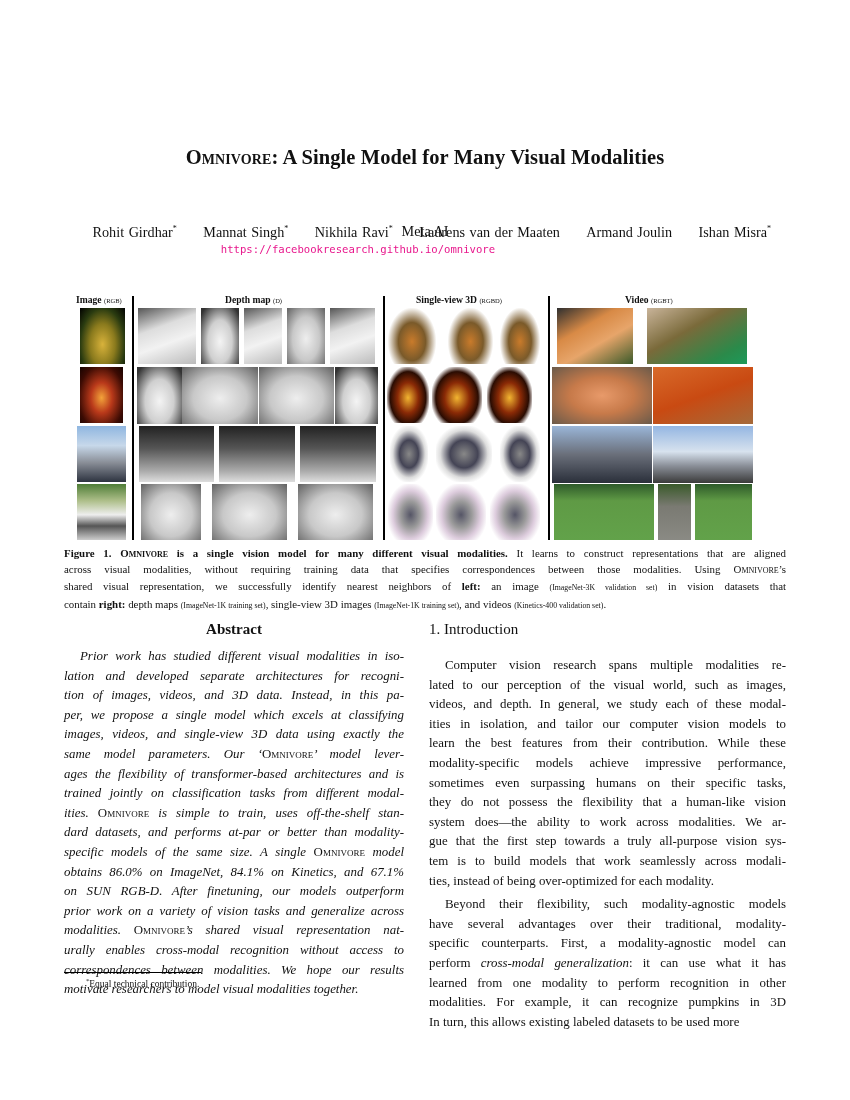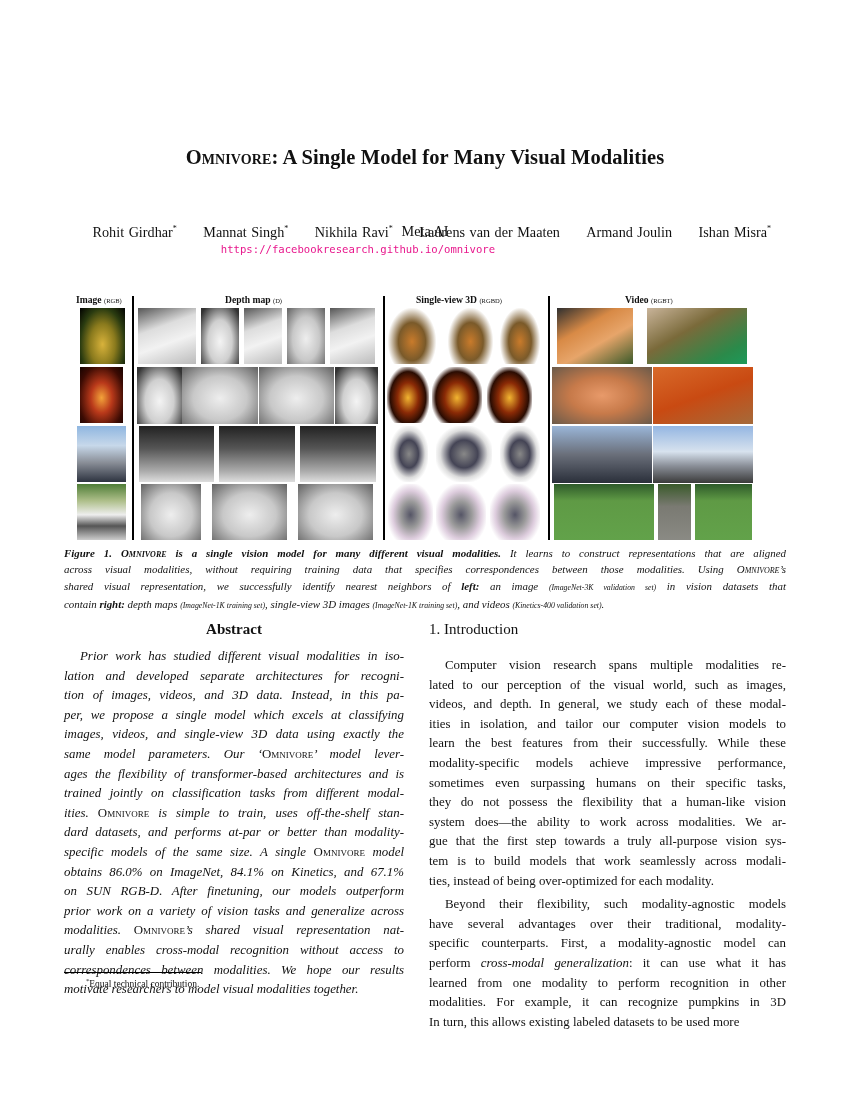--- a/index.html
+++ b/index.html
@@ -40,21 +40,21 @@
   .vpump2{background:linear-gradient(160deg,#d86a2a 0%,#c94a12 50%,#a56a3a 100%);}
   .vship{background:linear-gradient(180deg,#9ab6d8 0%,#6a6f7a 50%,#2a2f3a 100%);}
   .vship2{background:linear-gradient(180deg,#94b6e2 0%,#d7e2ee 45%,#8a8f98 70%,#3a3a3a 100%);}
   .vgolf{background:linear-gradient(180deg,#2e5a2a 0%,#5f9a45 30%,#62a24a 100%);}
   .vgolf2{background:linear-gradient(180deg,#3a5a2a 0%,#7a7a72 40%,#8a8a84 100%);}
 
   .caption { position:absolute; top:545px; left:64px; width:722px; font-size:10.9px;
              line-height:16.4px; text-align:justify; }
   .caption b { font-weight:bold; }
   .caption small { font-size:7.8px; }
-  .caption .line { display:block; text-align-last:justify; white-space:nowrap;font-style:italic; }
+  .caption .line { display:block; text-align-last:justify; white-space:nowrap; }
   .caption .line.last { text-align-last:left; }
 
   .col { position:absolute; font-size:12.9px; line-height:19.6px; text-align:justify; }
   .col p { margin:0; }
   .col .ln { display:block; text-align-last:justify; white-space:nowrap; }
   .col .ln.end { text-align-last:left; }
   .h-abs { position:absolute; top:621px; left:64px; width:340px; text-align:center;
            font-size:15px; font-weight:bold; }
   .h-intro { position:absolute; top:621px; left:429px; font-size:15px; font-weight:normal; }
   .abs { top:647px; left:64px; width:340px; font-style:italic; }
@@ -166,21 +166,21 @@
 <div class="fn-rule"></div>
 <div class="footnote"><sup>*</sup><span>Equal technical contribution.</span></div>
 
 <div class="h-intro">1. Introduction</div>
 <div class="col intro" id="intro-body">
     <p style="margin-top: 9px;">
       <span class="ln" style="padding-left: 16px;">Computer vision research spans multiple modalities re-</span>
       <span class="ln">lated to our perception of the visual world, such as images,</span>
       <span class="ln">videos, and depth. In general, we study each of these modal-</span>
       <span class="ln">ities in isolation, and tailor our computer vision models to</span>
-      <span class="ln">learn the best features from their successfully.  While these</span>
+      <span class="ln">learn the best features from their contribution.  While these</span>
       <span class="ln">modality-specific models achieve impressive performance,</span>
       <span class="ln">sometimes even surpassing humans on their specific tasks,</span>
       <span class="ln">they do not possess the flexibility that a human-like vision</span>
       <span class="ln">system does—the ability to work across modalities. We ar-</span>
       <span class="ln">gue that the first step towards a truly all-purpose vision sys-</span>
       <span class="ln">tem is to build models that work seamlessly across modali-</span>
       <span class="ln end">ties, instead of being over-optimized for each modality.</span>
     </p>
     <p style="margin-top: 4px;">
       <span class="ln" style="padding-left: 16px;">Beyond their flexibility, such modality-agnostic models</span>

